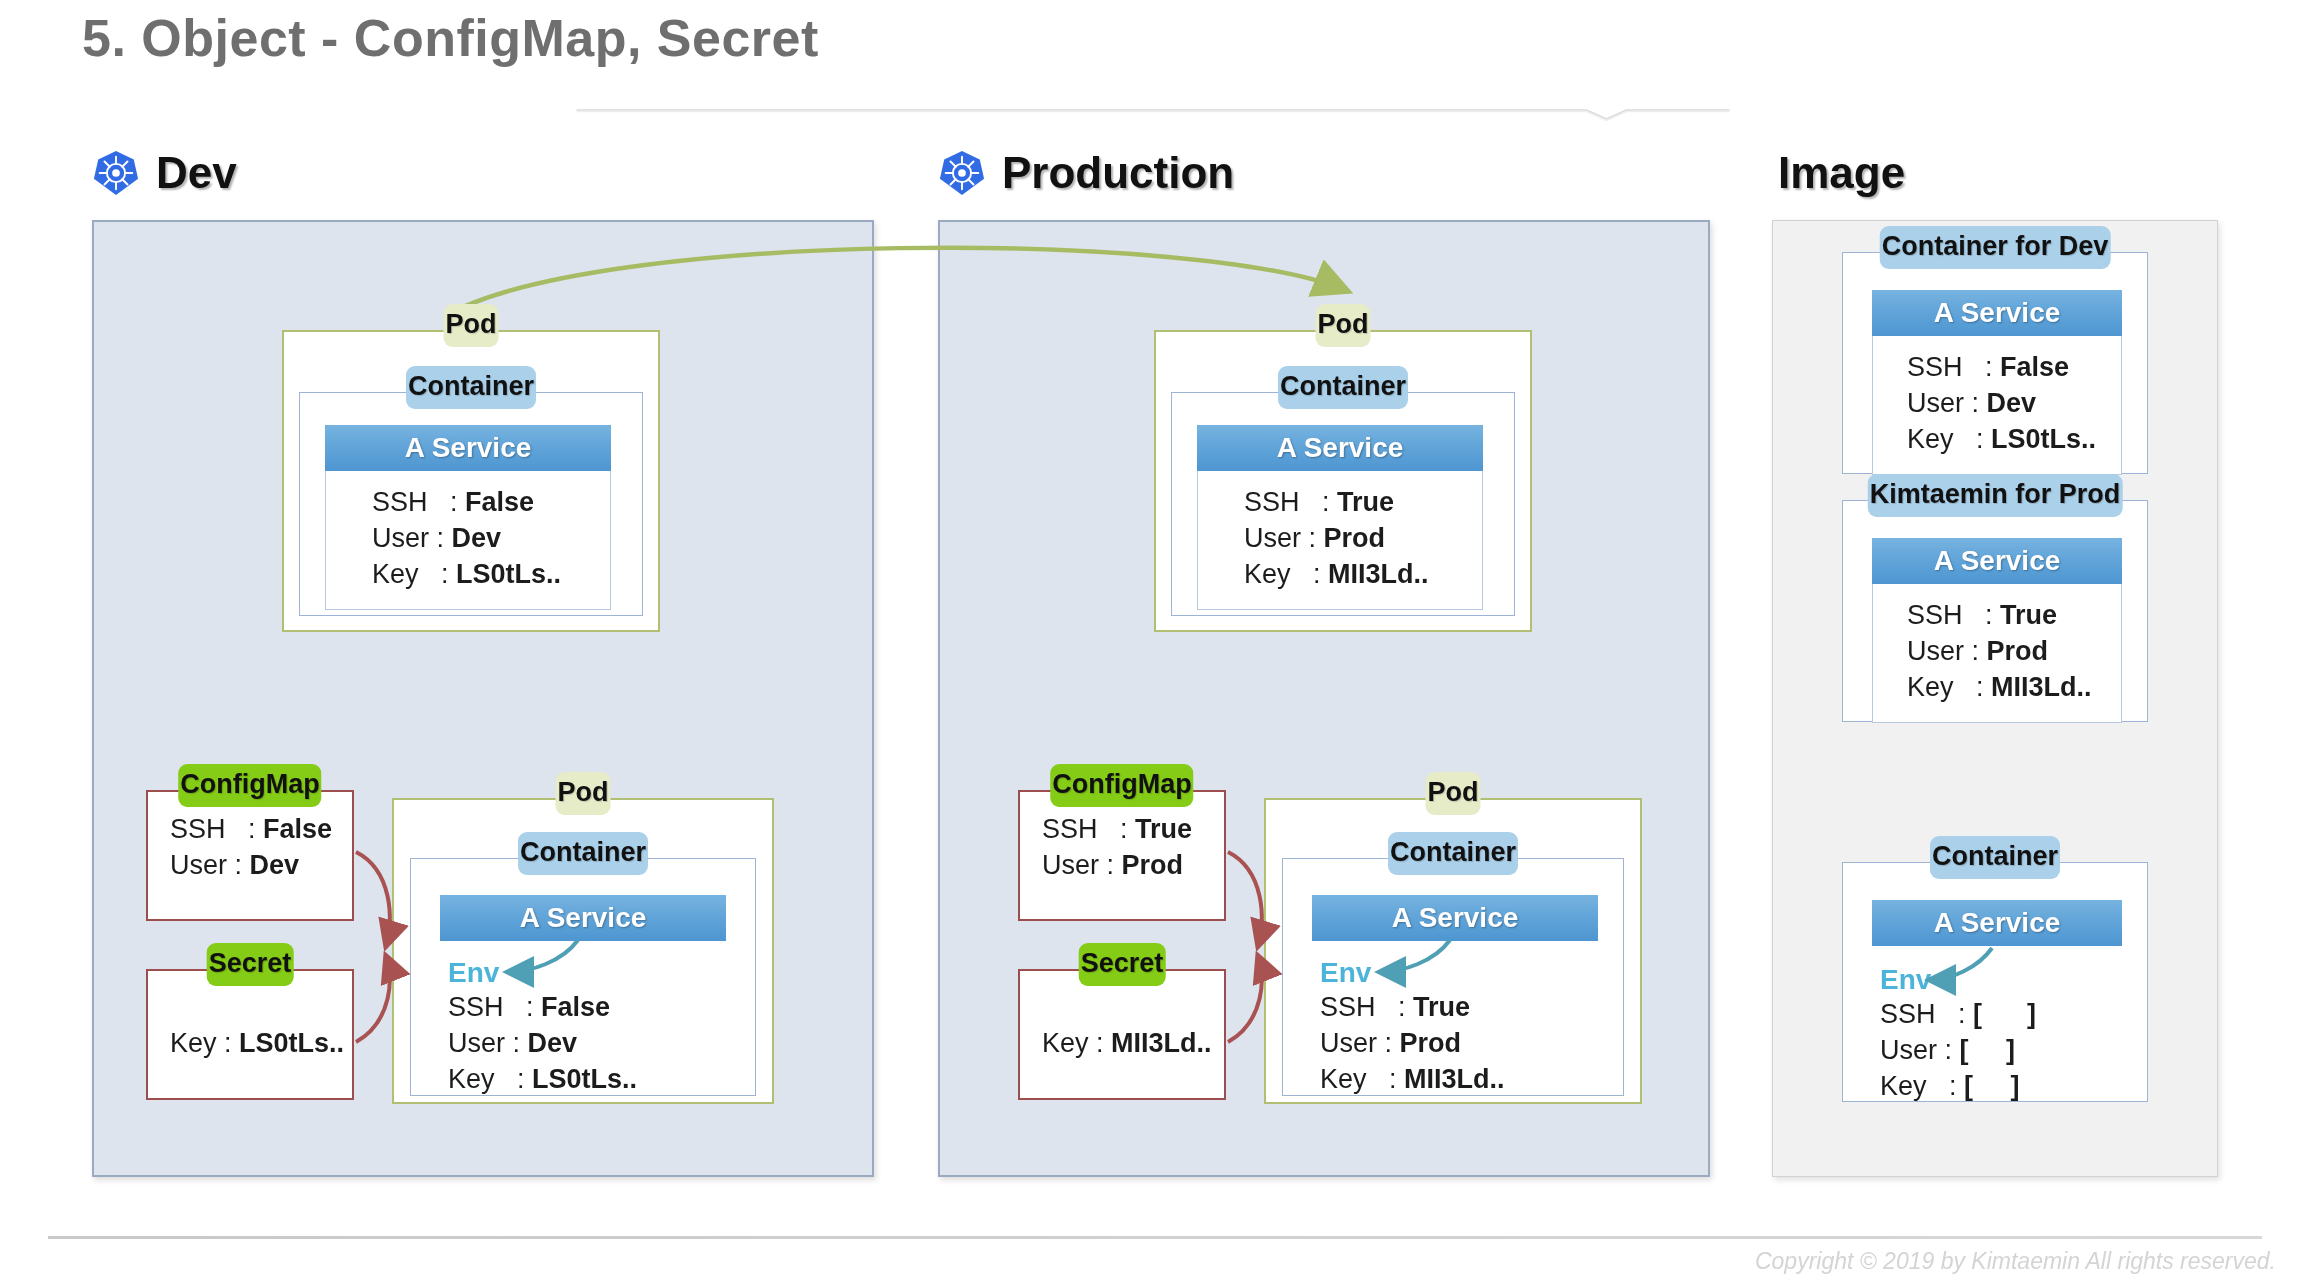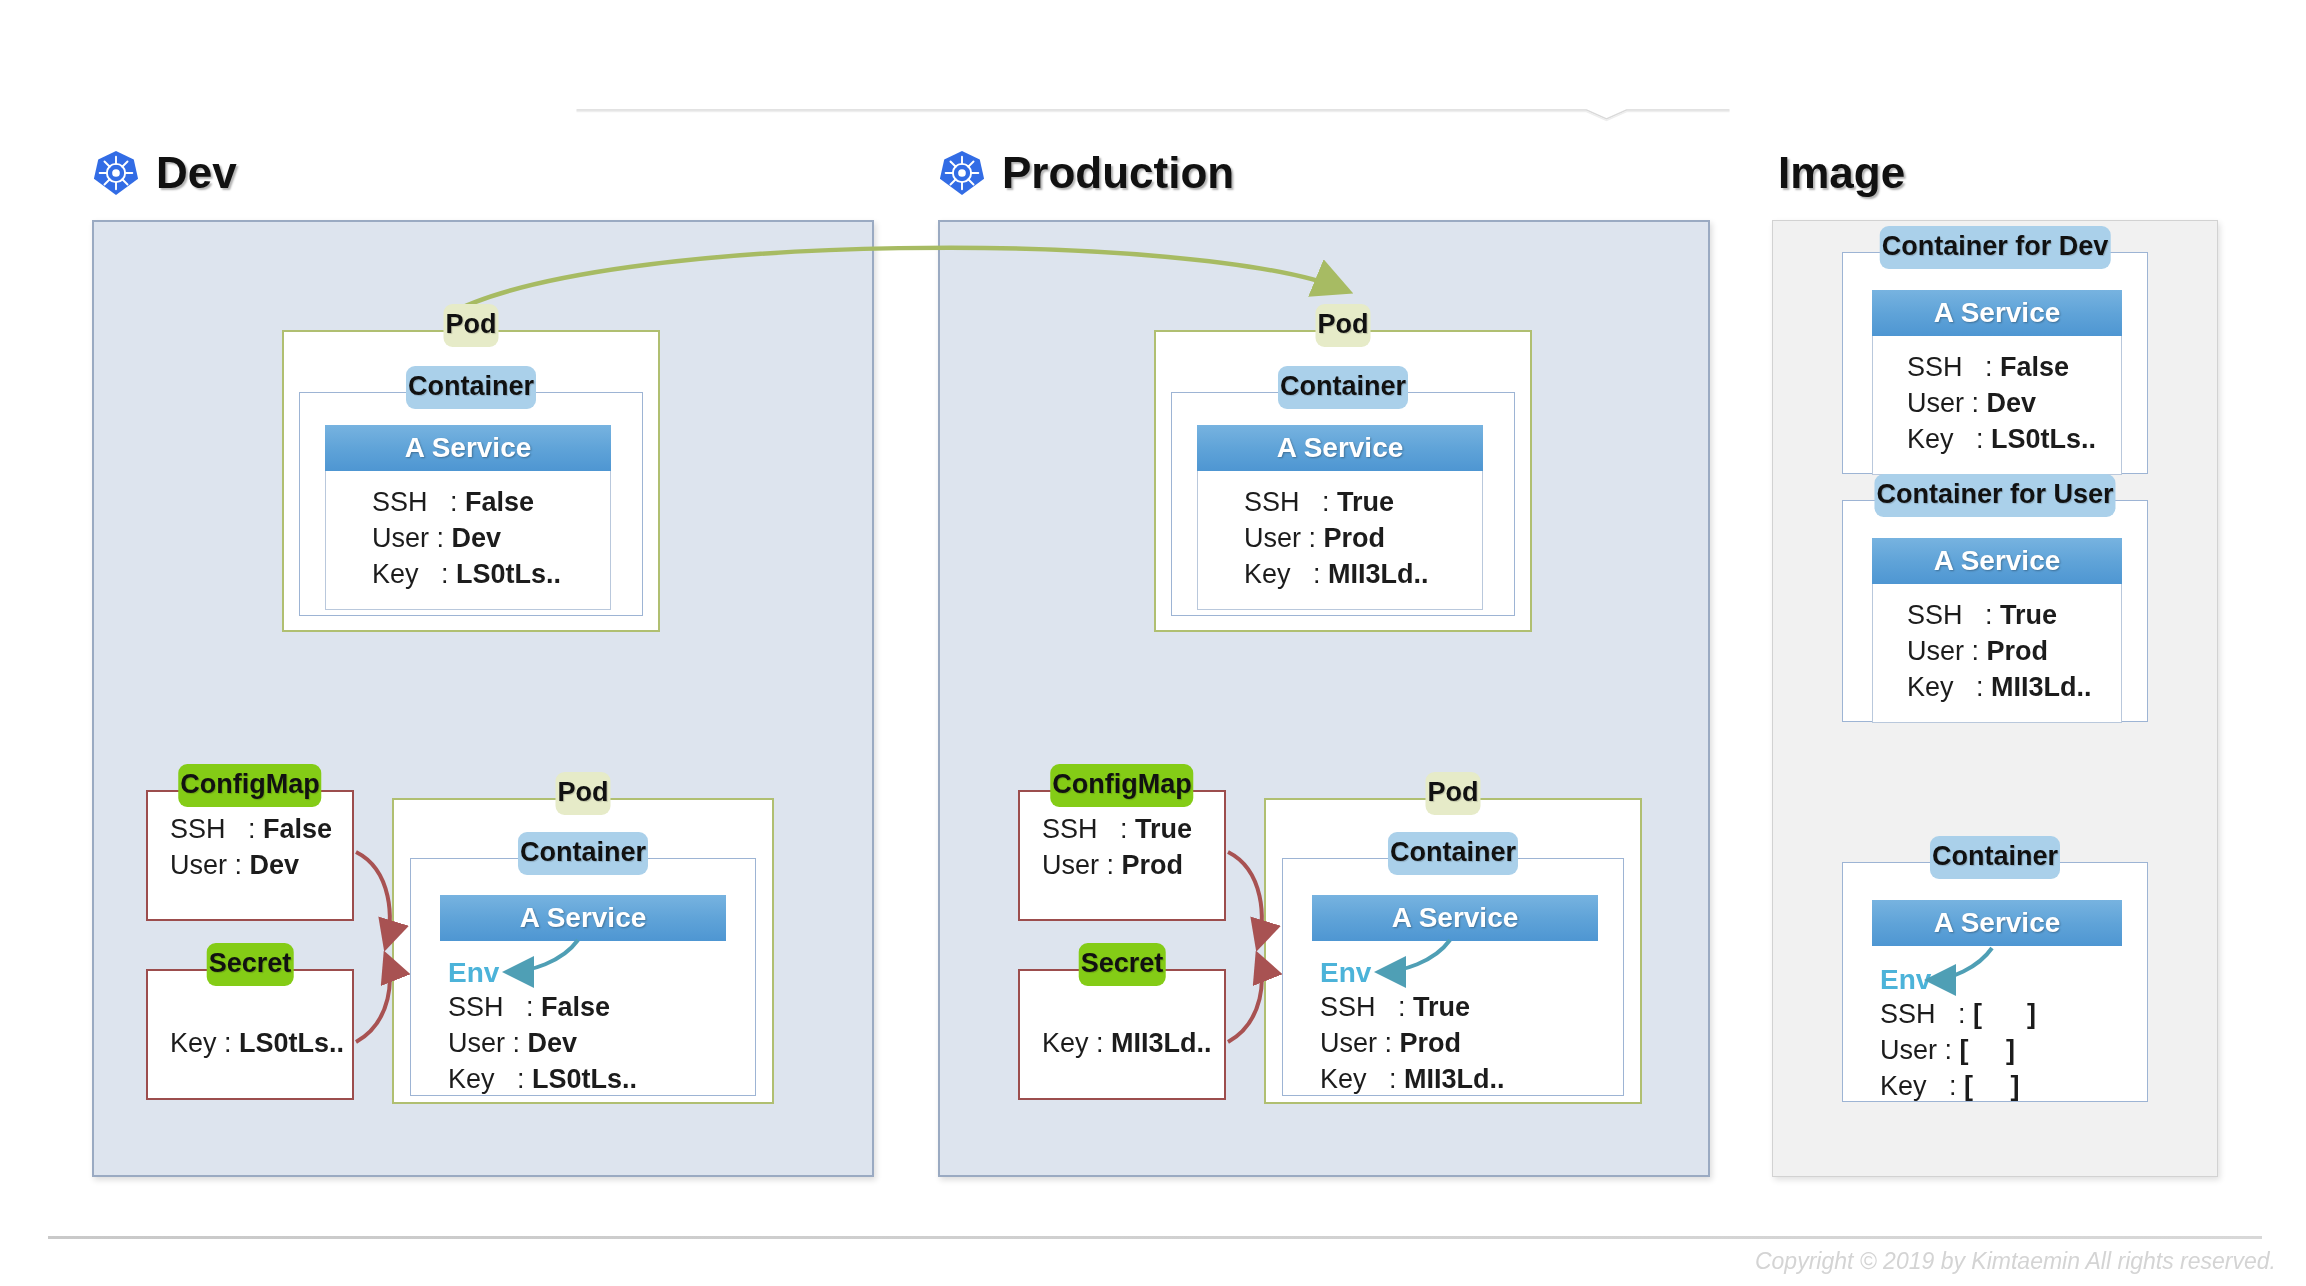--- a/index.html
+++ b/index.html
@@ -93,20 +93,21 @@
   .copyright {
     position: absolute; right: 30px; top: 1248px;
     font-size: 23px; font-style: italic; color: #d4d4d4; white-space: nowrap;
   }
 </style>
 </head>
 <body>
 
 <div class="slide">
 
+  <div class="slide-title">5. Object - ConfigMap, Secret</div>
   <svg class="header-rule" width="2306" height="24" viewBox="0 0 2306 24">
     <path d="M0,4 L2020,4 L2060,22 L2100,4 L2306,4" fill="none" stroke="#d9d9d9" stroke-width="3"></path>
     <path d="M0,7 L2020,7 L2060,25 L2100,7 L2306,7" fill="none" stroke="#eeeeee" stroke-width="3"></path>
   </svg>
 
   <div class="col-head" style="left:92px; top:148px;">
     <svg class="k8s-logo" viewBox="0 0 100 100">
       <polygon points="50,4 87,22 96,62 50,96 4,62 13,22" fill="#326ce5"></polygon>
       <g fill="none" stroke="#ffffff" stroke-width="4" stroke-linecap="round">
         <circle cx="50" cy="50" r="19"></circle>
@@ -265,21 +266,21 @@
     <div class="svc-head">A Service</div>
     <div class="svc-body">
       <div class="kv" style="padding-left:34px;"><span class="k">SSH   :</span> <span class="v">False</span></div>
       <div class="kv" style="padding-left:34px;"><span class="k">User :</span> <span class="v">Dev</span></div>
       <div class="kv" style="padding-left:34px;"><span class="k">Key   :</span> <span class="v">LS0tLs..</span></div>
     </div>
   </div>
 
   <div class="lbox cont" style="left:1842px; top:500px; width:306px; height:222px;">
     <div class="frame"></div>
-    <div class="tag">Container for User</div>
+    <div class="tag">Kimtaemin for Prod</div>
   </div>
   <div class="svc" style="left:1872px; top:538px; width:250px;">
     <div class="svc-head">A Service</div>
     <div class="svc-body">
       <div class="kv" style="padding-left:34px;"><span class="k">SSH   :</span> <span class="v">True</span></div>
       <div class="kv" style="padding-left:34px;"><span class="k">User :</span> <span class="v">Prod</span></div>
       <div class="kv" style="padding-left:34px;"><span class="k">Key   :</span> <span class="v">MII3Ld..</span></div>
     </div>
   </div>
 

